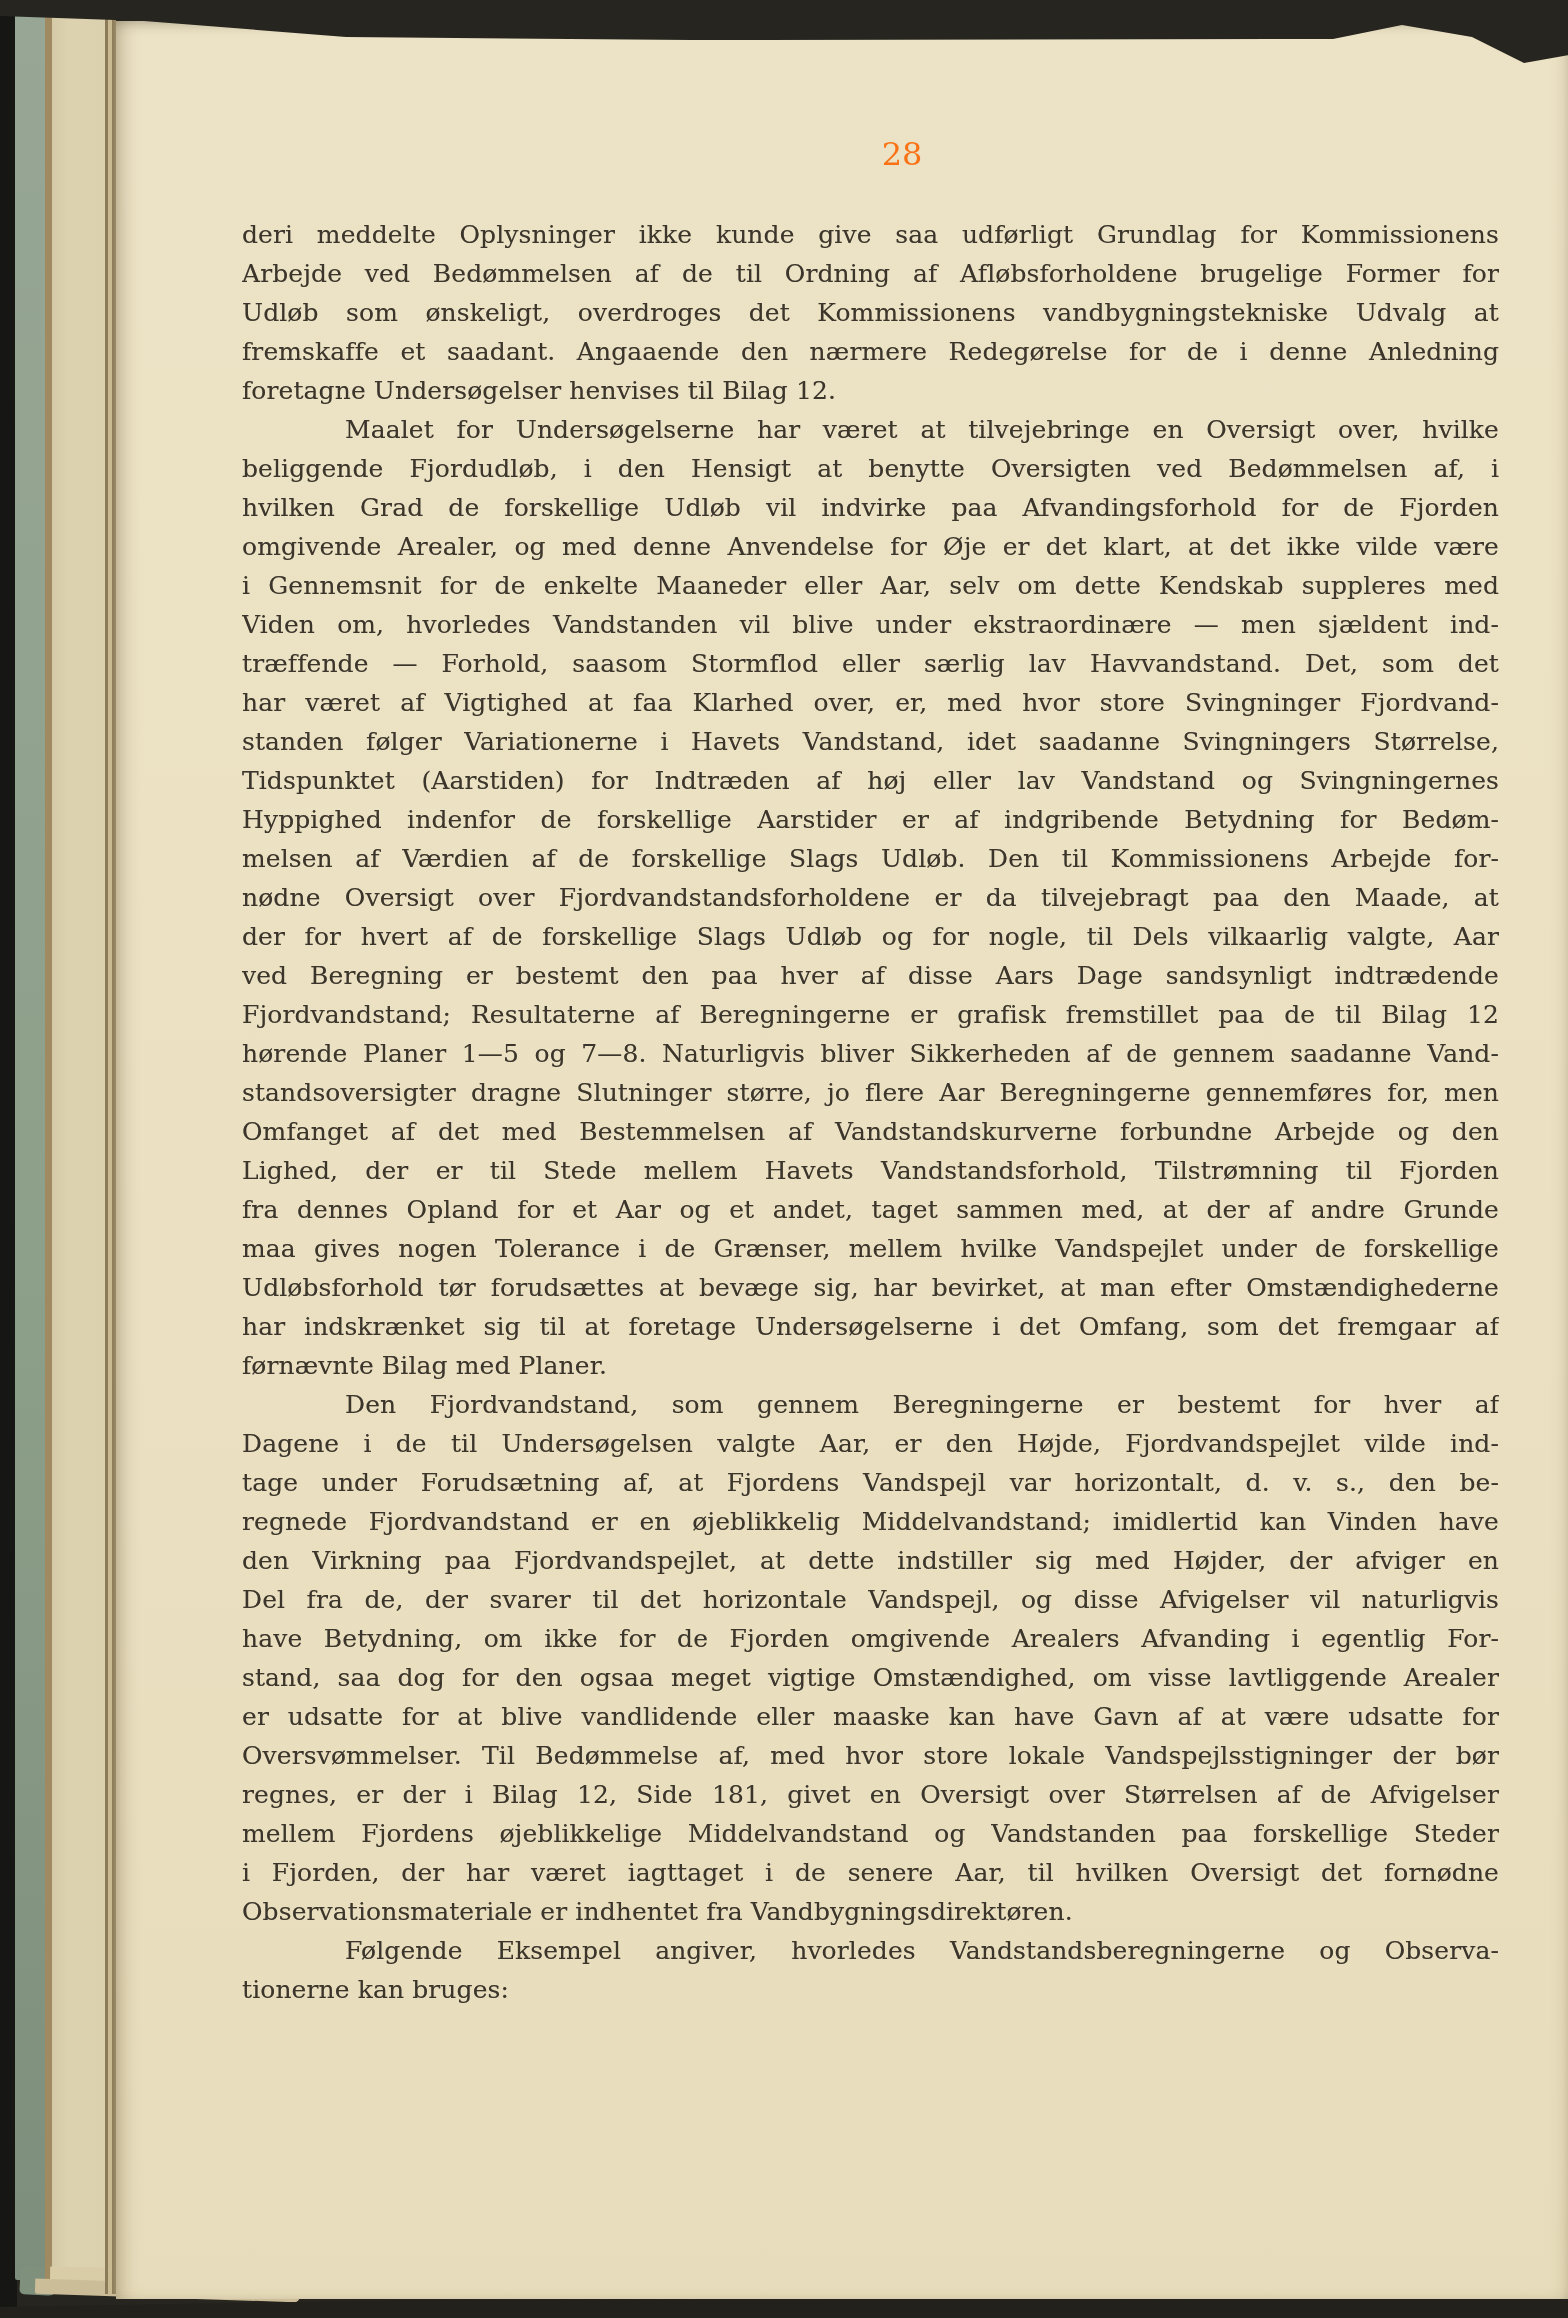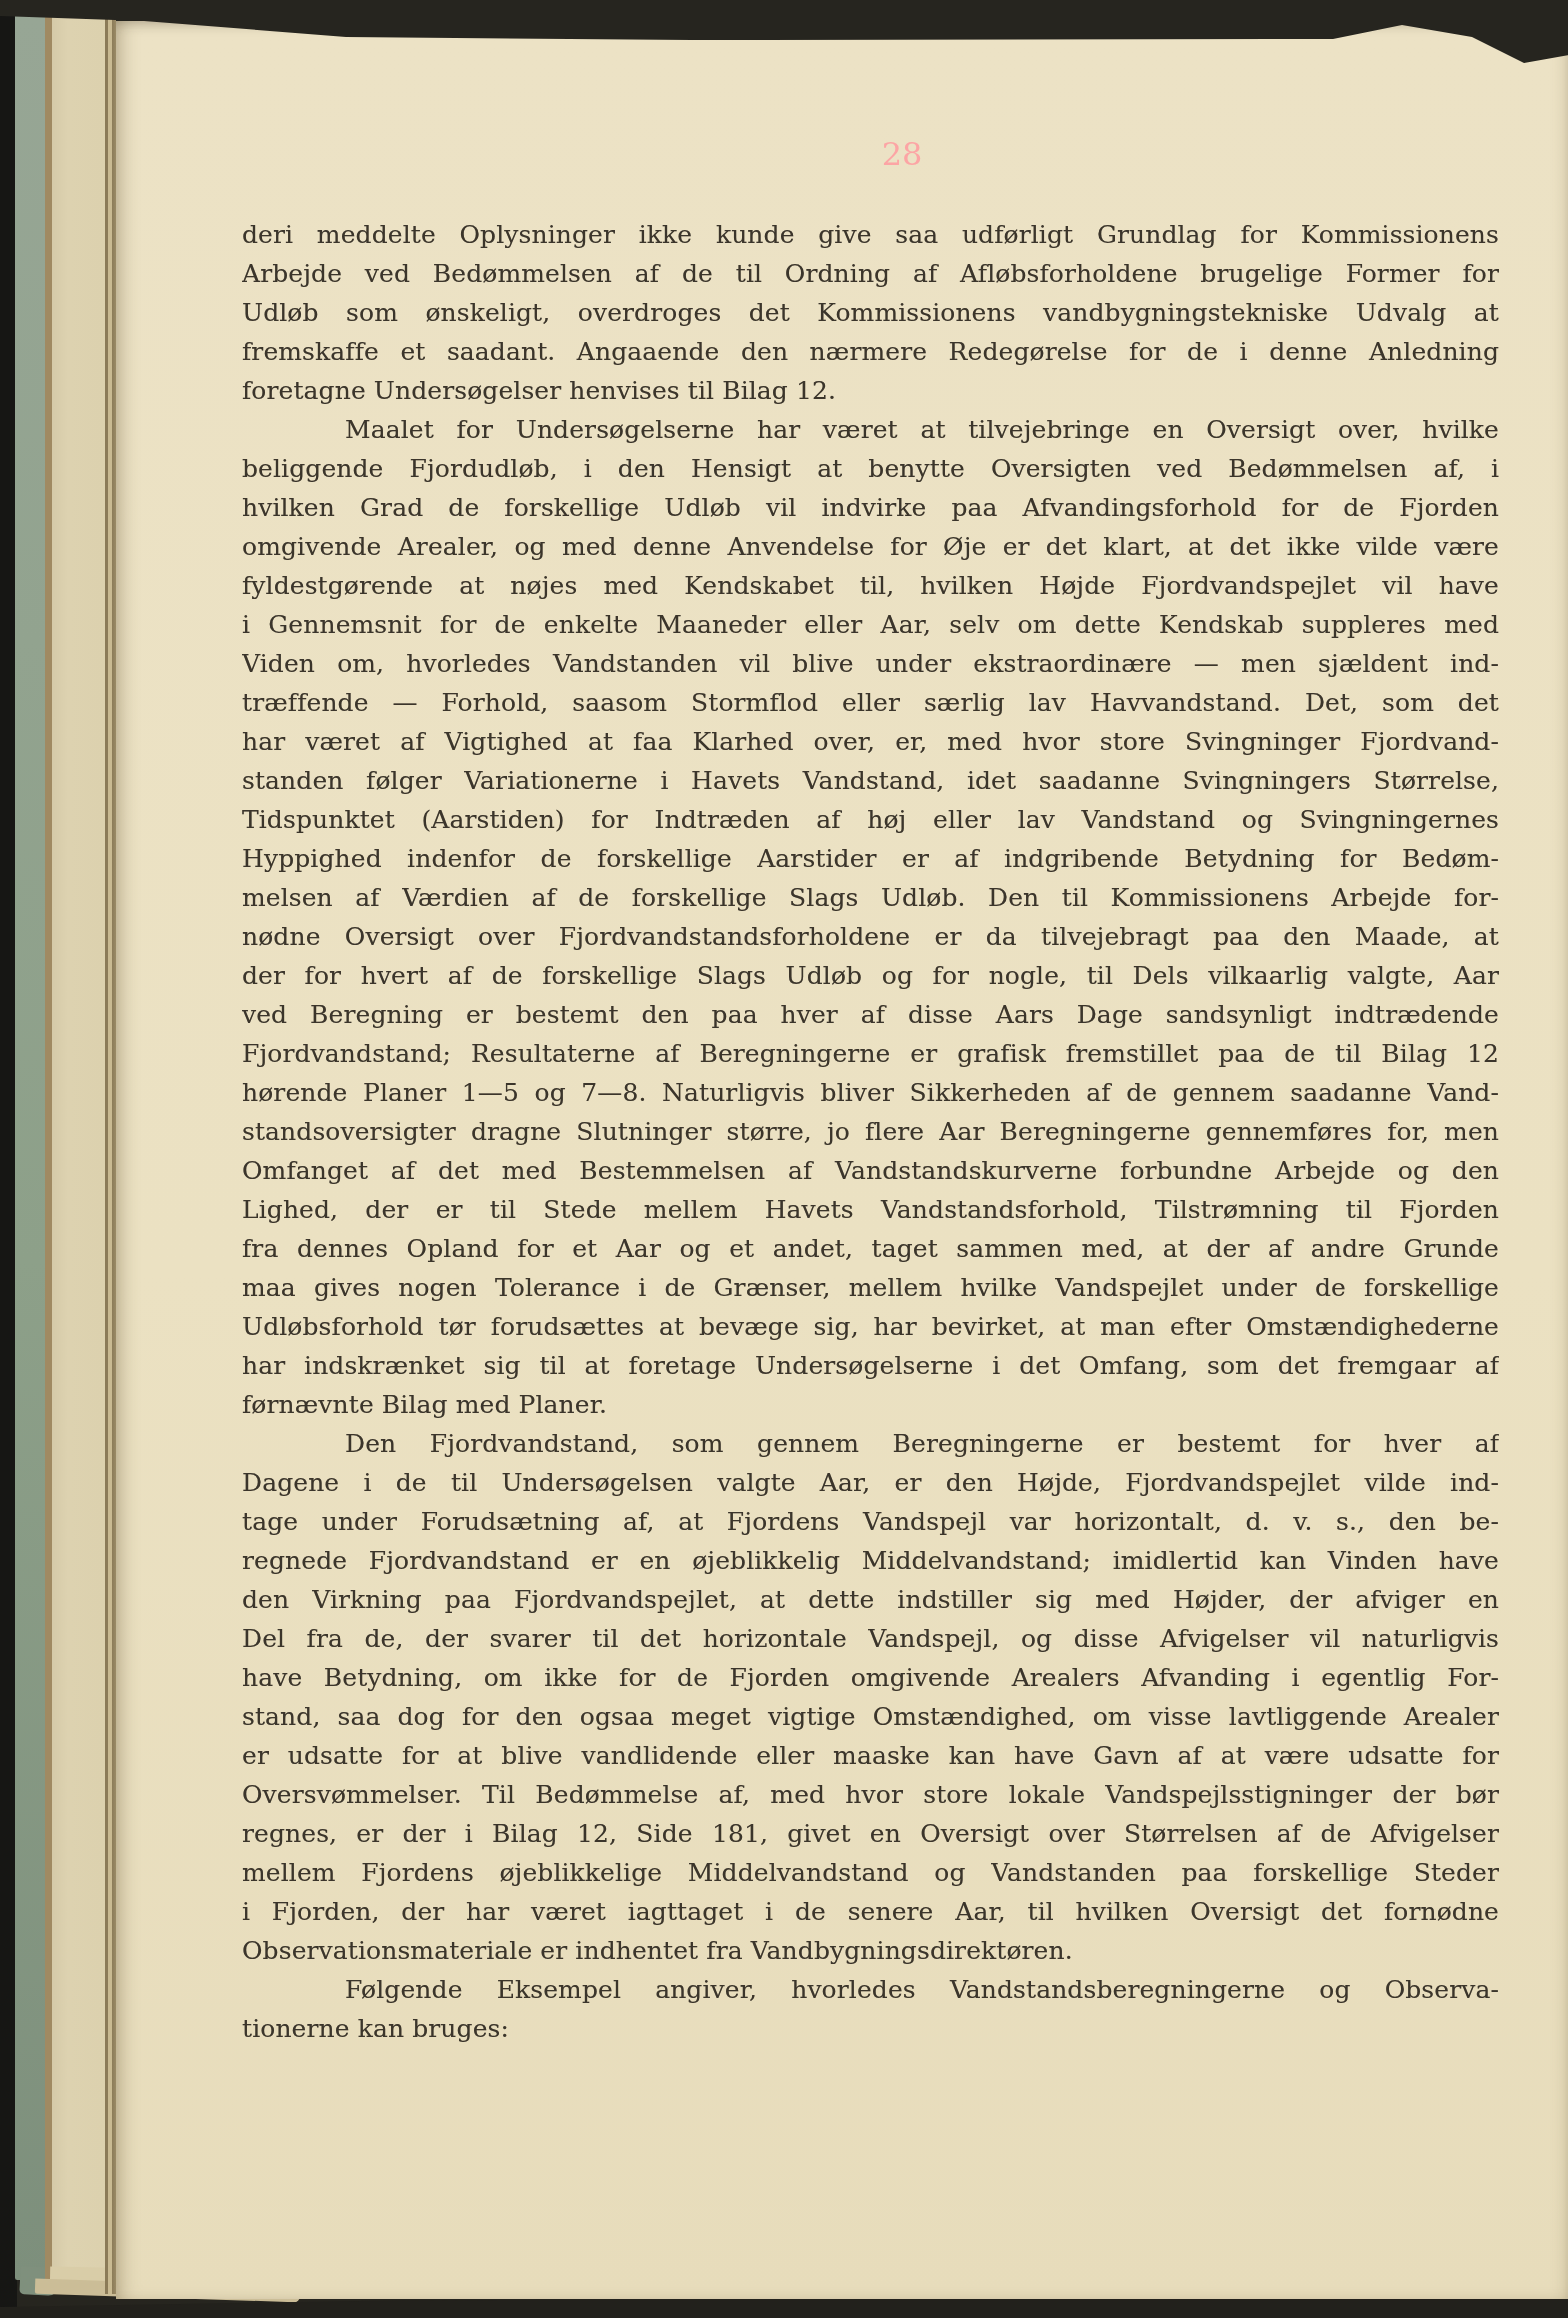--- a/index.html
+++ b/index.html
@@ -134,21 +134,21 @@
   }
   .page-number {
     position: absolute;
     left: 242px; top: 137px;
     width: 1257px;
     padding-left: 63px;
     box-sizing: border-box;
     text-align: center;
     font-size: 32px;
     line-height: 35px;
-    color: #fca5a5;
+    color: #f97316;
     z-index: 6;
   }
   .text-block {
     position: absolute;
     left: 242px; top: 215px;
     width: 1257px;
     z-index: 6;
   }
   .line {
     height: 39px;
@@ -187,21 +187,20 @@
   <div class="text-block">
       <div class="line">deri meddelte Oplysninger ikke kunde give saa udførligt Grundlag for Kommissionens</div>
       <div class="line">Arbejde ved Bedømmelsen af de til Ordning af Afløbsforholdene brugelige Former for</div>
       <div class="line">Udløb som ønskeligt, overdroges det Kommissionens vandbygningstekniske Udvalg at</div>
       <div class="line">fremskaffe et saadant.  Angaaende den nærmere Redegørelse for de i denne Anledning</div>
       <div class="line end">foretagne Undersøgelser henvises til Bilag 12.</div>
       <div class="line indent">Maalet for Undersøgelserne har været at tilvejebringe en Oversigt over, hvilke</div>
       <div class="line">beliggende Fjordudløb, i den Hensigt at benytte Oversigten ved Bedømmelsen af, i</div>
       <div class="line">hvilken Grad de forskellige Udløb vil indvirke paa Afvandingsforhold for de Fjorden</div>
       <div class="line">omgivende Arealer, og med denne Anvendelse for Øje er det klart, at det ikke vilde være</div>
-      <div class="line">fyldestgørende at nøjes med Kendskabet til, hvilken Højde Fjordvandspejlet vil have</div>
       <div class="line">i Gennemsnit for de enkelte Maaneder eller Aar, selv om dette Kendskab suppleres med</div>
       <div class="line">Viden om, hvorledes Vandstanden vil blive under ekstraordinære — men sjældent ind-</div>
       <div class="line">træffende — Forhold, saasom Stormflod eller særlig lav Havvandstand.  Det, som det</div>
       <div class="line">har været af Vigtighed at faa Klarhed over, er, med hvor store Svingninger Fjordvand-</div>
       <div class="line">standen følger Variationerne i Havets Vandstand, idet saadanne Svingningers Størrelse,</div>
       <div class="line">Tidspunktet (Aarstiden) for Indtræden af høj eller lav Vandstand og Svingningernes</div>
       <div class="line">Hyppighed indenfor de forskellige Aarstider er af indgribende Betydning for Bedøm-</div>
       <div class="line">melsen af Værdien af de forskellige Slags Udløb.  Den til Kommissionens Arbejde for-</div>
       <div class="line">nødne Oversigt over Fjordvandstandsforholdene er da tilvejebragt paa den Maade, at</div>
       <div class="line">der for hvert af de forskellige Slags Udløb og for nogle, til Dels vilkaarlig valgte, Aar</div>

